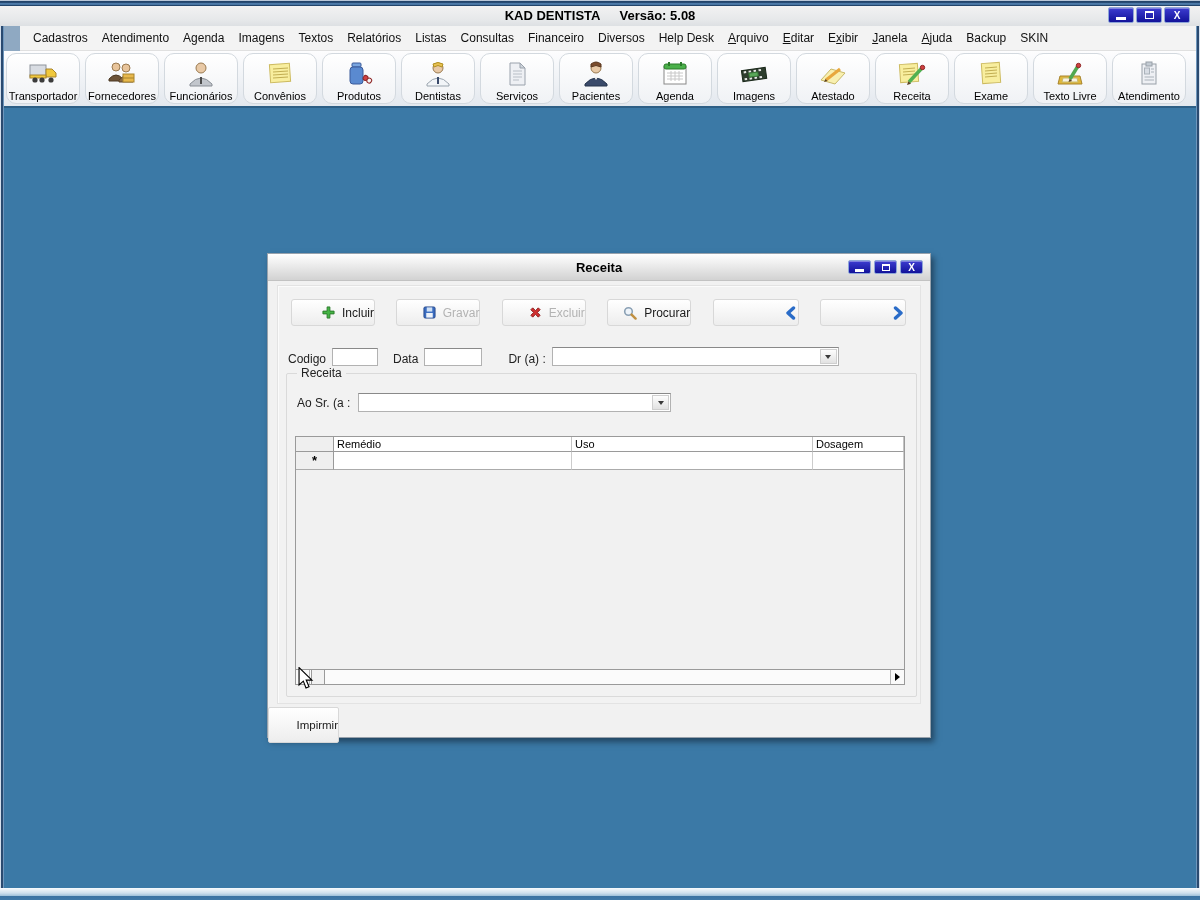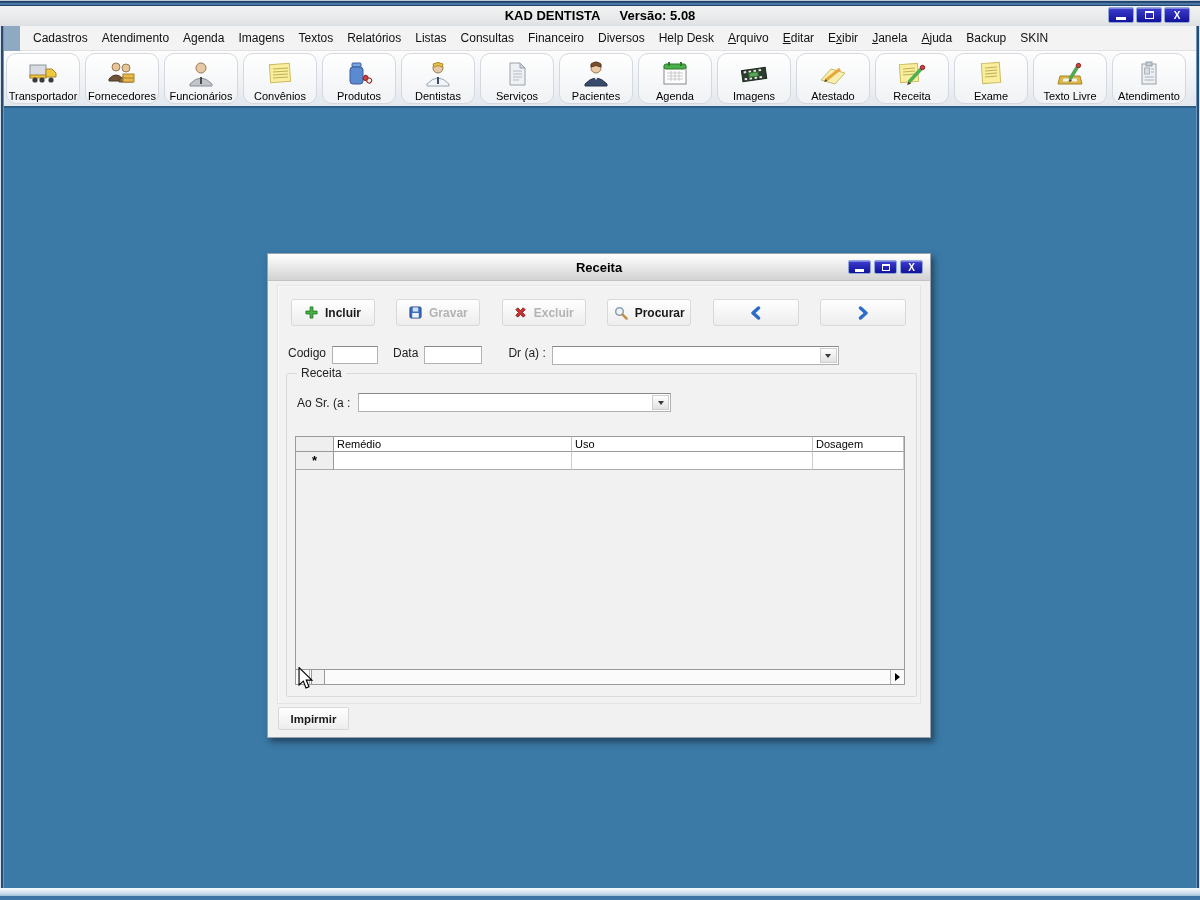--- a/index.html
+++ b/index.html
@@ -85,27 +85,27 @@
   .rw-panel {
     position:absolute; left:9px; top:31px; width:644px; height:419px;
     background:#f2f2f2; border:1px solid #e3e3e3;
     box-shadow:inset 1px 1px 0 #fbfbfb;
   }
 
   .rw-btnrow { position:absolute; left:23px; top:45px; width:615px; display:flex; justify-content:space-between; }
   .btn {
     height:27px; width:84px; background:linear-gradient(#ffffff,#ededed);
     border:1px solid #d8d8d8; border-radius:3px;
-    display:flex; align-items:center; justify-content:center; gap:7px;
-    font-size:12px; color:#1a1a1a; cursor:default;font-weight:bold;
+    display:flex; align-items:center; justify-content:flex-end; gap:7px;
+    font-size:12px; color:#1a1a1a; cursor:default;
   }
   .btn.disabled { color:#b3b3b3; }
   .btn.nav { width:86px; }
 
-  .rw-fields { position:absolute; left:20px; top:92px; height:20px; display:flex; align-items:flex-start; font-size:12px; color:#222; }
+  .rw-fields { position:absolute; left:20px; top:92px; height:20px; display:flex; align-items:flex-end; font-size:12px; color:#222; }
   .textbox { background:#fff; border:1px solid #b2b2b2; border-top-color:#898989; height:18px; font:12px "Liberation Sans",sans-serif; padding:0 2px; }
   .combo { position:relative; background:#fff; border:1px solid #b2b2b2; border-top-color:#898989; height:19px; }
   .combo-arrow {
     position:absolute; right:1px; top:1px; bottom:1px; width:17px;
     background:linear-gradient(#fdfdfd,#e2e2e2); border:1px solid #cfcfcf;
     display:flex; align-items:center; justify-content:center; cursor:default;
   }
   .tri-down { width:0; height:0; border-left:3.5px solid transparent; border-right:3.5px solid transparent; border-top:4px solid #3a3a3a; }
 
   .rw-group { position:absolute; left:18px; top:119px; width:631px; height:324px; border:1px solid #dadada; border-radius:2px; }
@@ -126,21 +126,21 @@
   .col-remedio { width:238px; } .col-uso { width:241px; } .col-dosagem { flex:1; }
 
   .hscroll { position:absolute; left:0; right:0; bottom:0; height:15px; border-top:1px solid #9a9a9a; background:#fbfbfb; }
   .sb-btn { position:absolute; top:0; bottom:0; width:14px; background:#fafafa; display:flex; align-items:center; justify-content:center; cursor:default; }
   .sb-left  { left:0; border-right:1px solid #b8b8b8; }
   .sb-right { right:0; border-left:1px solid #b8b8b8; }
   .sb-thumb { position:absolute; left:15px; top:0; bottom:0; width:14px; background:#f2f2f2; border:1px solid #9a9a9a; border-top:none; border-bottom:none; border-right:1px solid #9a9a9a; }
   .tri-left  { width:0; height:0; border-top:4px solid transparent; border-bottom:4px solid transparent; border-right:5px solid #000; }
   .tri-right { width:0; height:0; border-top:4px solid transparent; border-bottom:4px solid transparent; border-left:5px solid #000; }
 
-  .rw-print { position:absolute; left:10px; top:453px; width:71px; height:23px; font-size:11.5px; border-radius:2px; }
+  .rw-print { position:absolute; left:0; top:453px; width:71px; height:36px; font-size:11.5px; border-radius:2px; }
 
   .cursor { position:absolute; left:30px; top:413px; z-index:20; pointer-events:none; }
 
   
   svg { display:block; }
 </style>
 </head>
 <body>
 
 <div class="titlebar">

